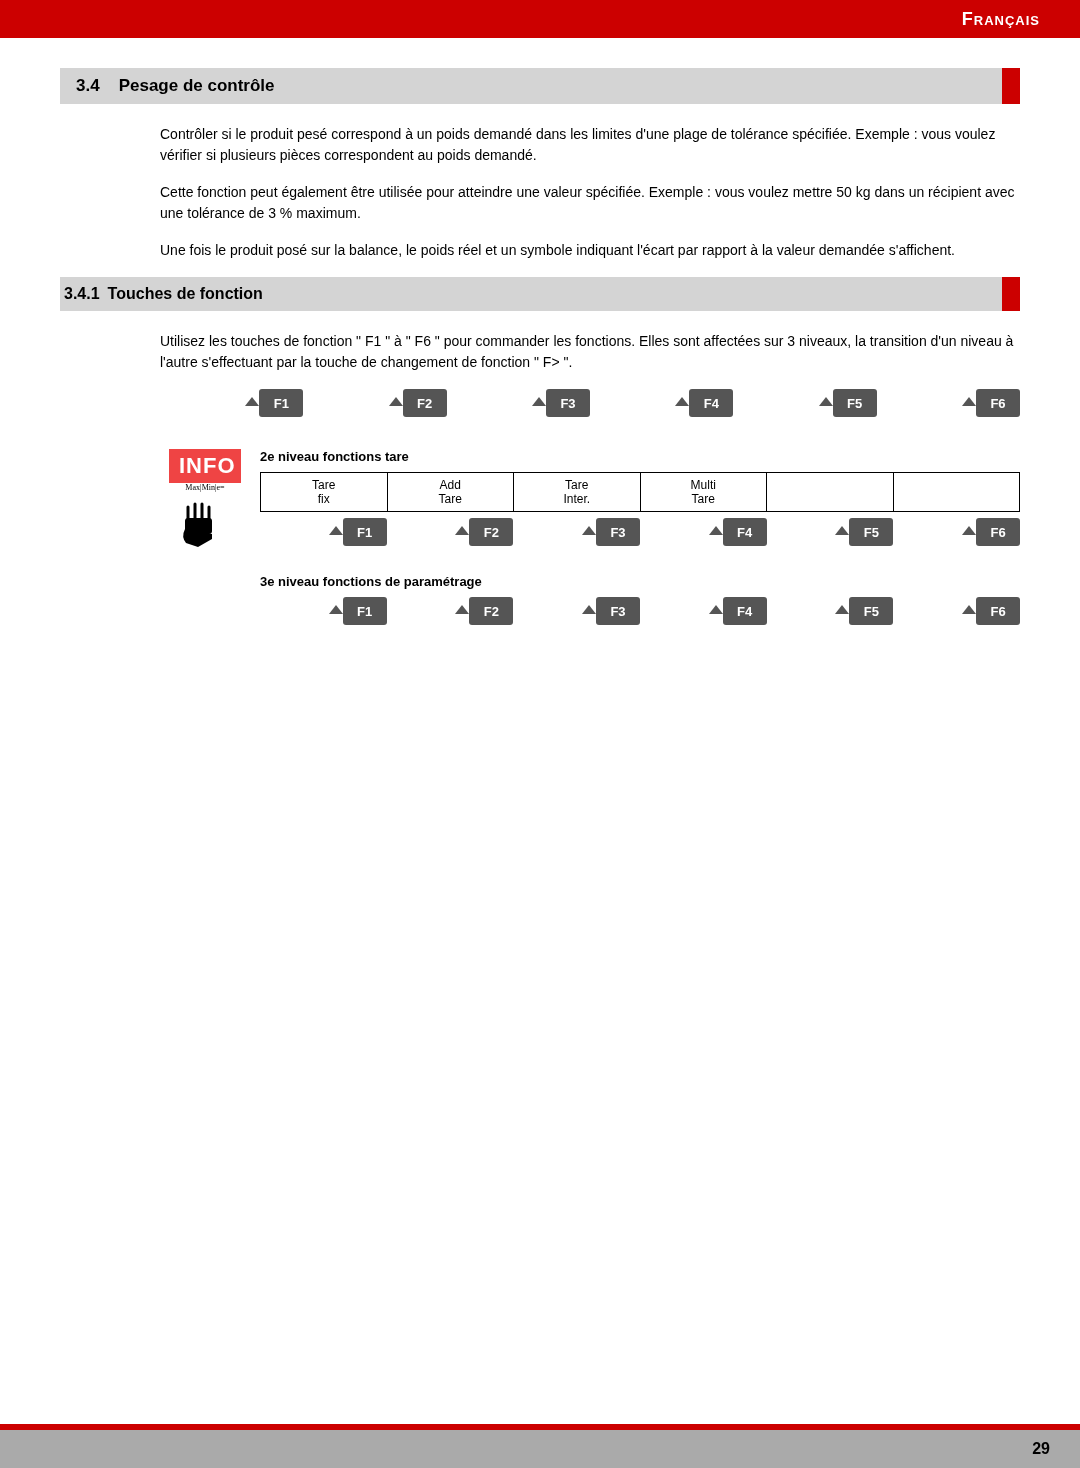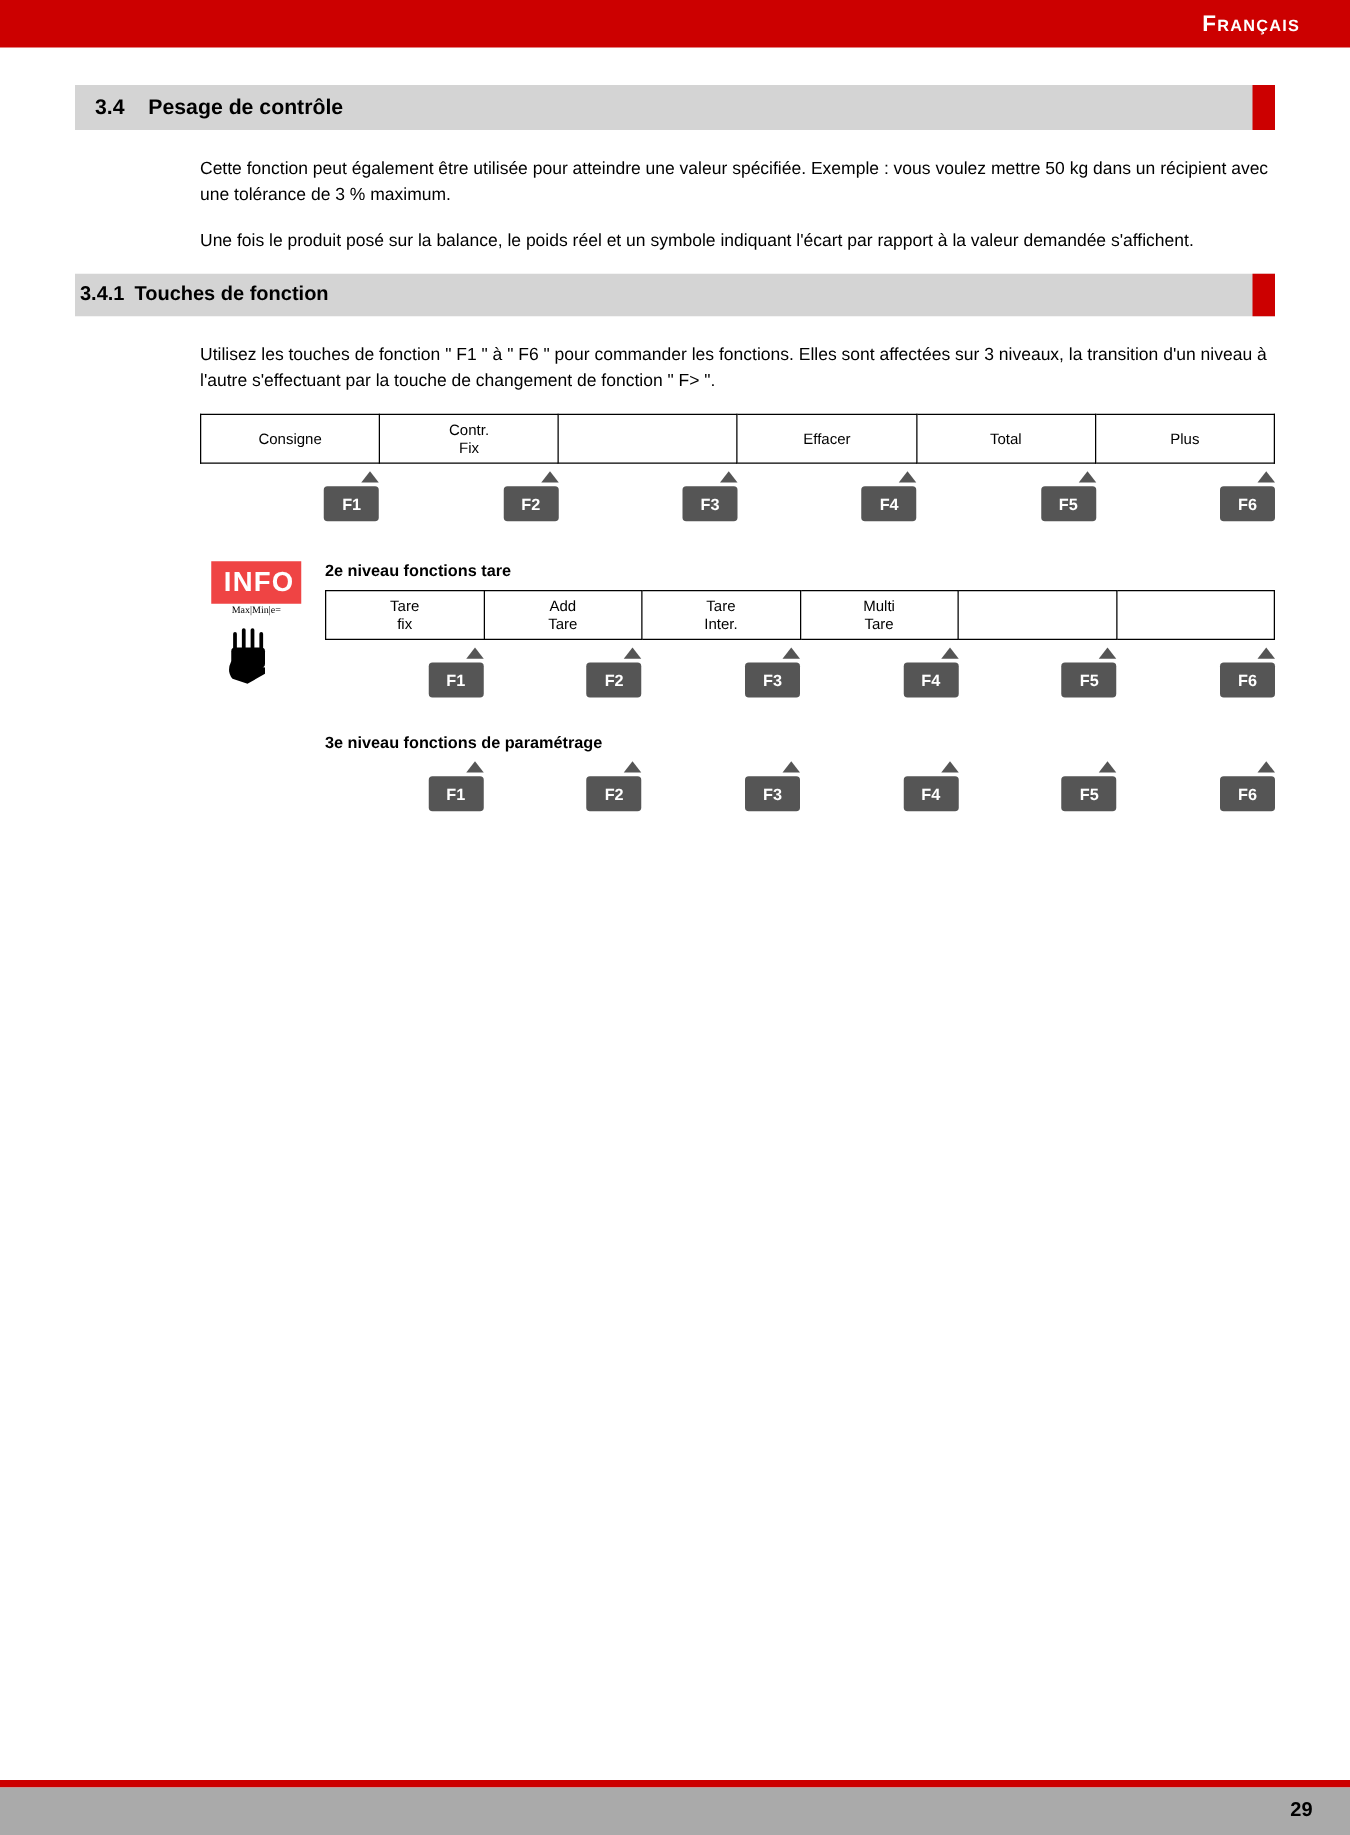--- a/index.html
+++ b/index.html
@@ -114,22 +114,21 @@
     .fkey-row {
       display: flex;
       gap: 0;
       width: 100%;
       margin-bottom: 0;
     }
 
     .fkey-cell {
       flex: 1;
       display: flex;
-      flex-direction: column;
-      align-items: flex-end;
+      align-items: center;
       justify-content: flex-end;
       padding-bottom: 4px;
     }
 
     .fkey-arrow {
       width: 0;
       height: 0;
       border-left: 7px solid transparent;
       border-right: 7px solid transparent;
       border-bottom: 9px solid #555;
@@ -234,46 +233,35 @@
 </div>
 
 <div class="content">
 
   <div class="section-header">
     <span class="level1-header-num">3.4</span>
     <span class="section-header-title">Pesage de contrôle</span>
     <div class="section-header-red-block"></div>
   </div>
 
+  <p class="para">Contrôler si le produit pesé correspond à un poids demandé dans les limites d'une plage de tolérance spécifiée. Exemple : vous voulez vérifier si plusieurs pièces correspondent au poids demandé.</p>
   <p class="para">Cette fonction peut également être utilisée pour atteindre une valeur spécifiée. Exemple : vous voulez mettre 50 kg dans un récipient avec une tolérance de 3 % maximum.</p>
   <p class="para">Une fois le produit posé sur la balance, le poids réel et un symbole indiquant l'écart par rapport à la valeur demandée s'affichent.</p>
 
   <div class="subsection-header">
     <span class="level2-header-num">3.4.1</span>
     <span class="subsection-header-title">Touches de fonction</span>
     <div class="section-header-red-block"></div>
   </div>
 
   <p class="para">Utilisez les touches de fonction " F1 " à " F6 " pour commander les fonctions. Elles sont affectées sur 3 niveaux, la transition d'un niveau à l'autre s'effectuant par la touche de changement de fonction " F&gt; ".</p>
 
   <div style="margin-left:100px;">
 
     <div class="fk-section" style="margin-left:0;">
-      <table class="key-label-table">
-        <tbody>
-            <tr>
-          <td>Consigne</td>
-          <td>Contr.<br>Fix</td>
-          <td class="empty"></td>
-          <td>Effacer</td>
-          <td>Total</td>
-          <td>Plus</td>
-        </tr>
-      </tbody>
-        </table>
       <div class="fkey-row">
         <div class="fkey-cell">
           <div class="fkey-arrow"></div>
           <div class="fkey-btn">F1</div>
         </div>
         <div class="fkey-cell">
           <div class="fkey-arrow"></div>
           <div class="fkey-btn">F2</div>
         </div>
         <div class="fkey-cell">

